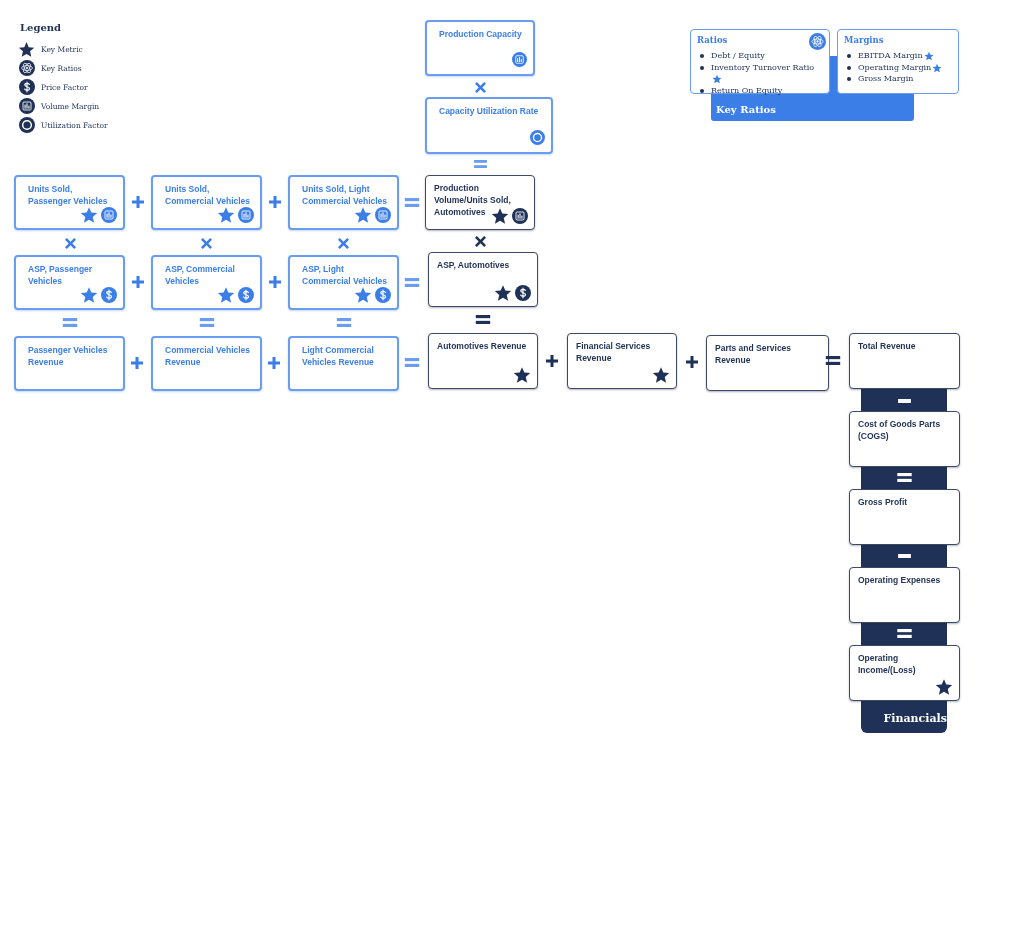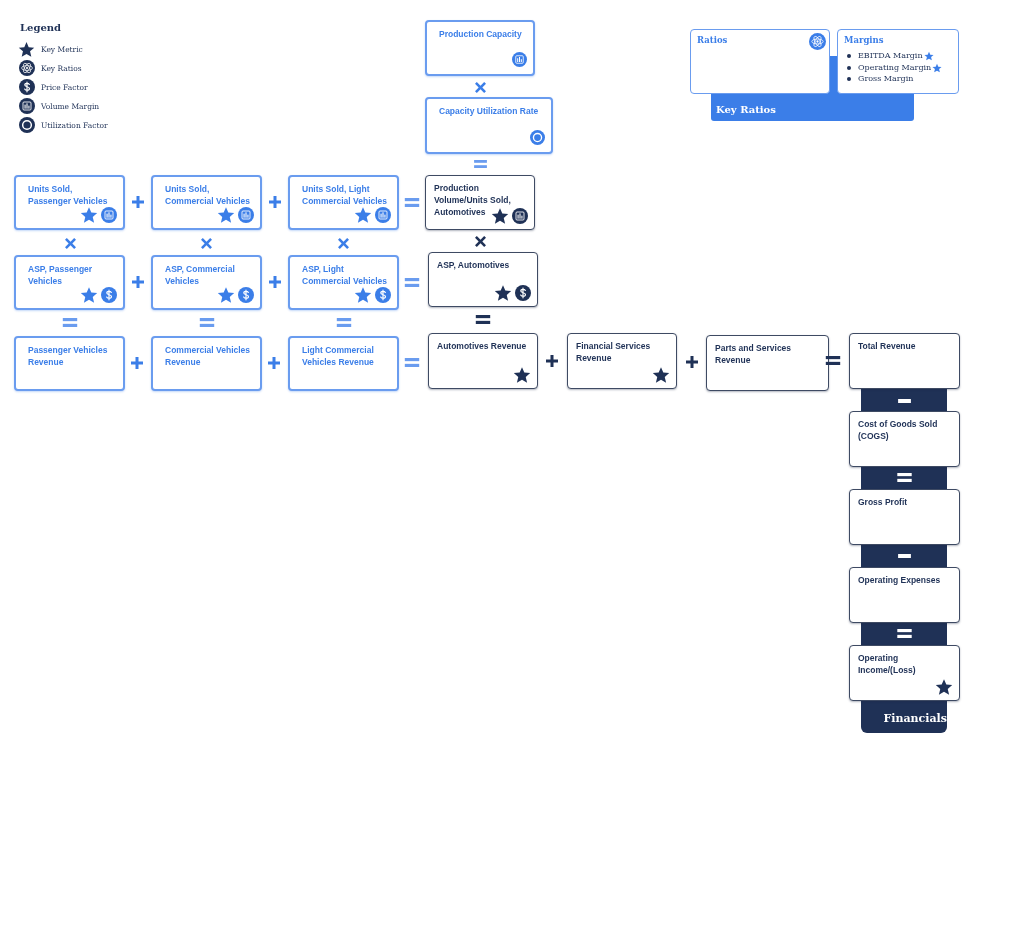--- a/index.html
+++ b/index.html
@@ -155,20 +155,27 @@
     </svg>
   </div>
 
 <div class="abs kr-band"></div>
 <div class="abs kr-label">Key Ratios</div>
 <div class="kr-card" style="left:690px;top:29px;width:140px;height:65px">
   <div class="title">Ratios</div>
   <span style="position:absolute;right:3px;top:3px"><svg width="17" height="17" fill="#3b7ee8">
         <use href="#ratios"></use>
       </svg></span>
+  <ul>
+    <li><span>Debt / Equity</span></li>
+    <li><span>Inventory Turnover Ratio</span><svg class="star" width="10" height="10" fill="#3b7ee8">
+          <use href="#star"></use>
+        </svg></li>
+    <li><span>Return On Equity</span></li>
+  </ul>
 </div>
 <div class="kr-card" style="left:837px;top:29px;width:122px;height:65px">
   <div class="title">Margins</div>
   <ul>
     <li><span>EBITDA Margin</span><svg class="star" width="10" height="10" fill="#3b7ee8">
           <use href="#star"></use>
         </svg></li>
     <li><span>Operating Margin</span><svg class="star" width="10" height="10" fill="#3b7ee8">
           <use href="#star"></use>
         </svg></li>
@@ -403,21 +410,21 @@
 
 <div class="card dark" style="left:849px;top:333px;width:111px;height:56px">
   <span>Total Revenue</span>
 </div>
 <div class="op" style="left:897px;top:398px;width:14px;height:5px">
     <svg width="13" height="4" fill="#ffffff">
       <use href="#minus"></use>
     </svg>
   </div>
 <div class="card dark" style="left:849px;top:411px;width:111px;height:56px">
-  <span>Cost of Goods Sold (COGS)</span>
+  <span>Cost of Goods Parts (COGS)</span>
 </div>
 <div class="op" style="left:896px;top:473px;width:16px;height:9px">
     <svg width="15" height="9" fill="#ffffff">
       <use href="#equals"></use>
     </svg>
   </div>
 <div class="card dark" style="left:849px;top:489px;width:111px;height:56px">
   <span>Gross Profit</span>
 </div>
 <div class="op" style="left:897px;top:553px;width:14px;height:5px">

